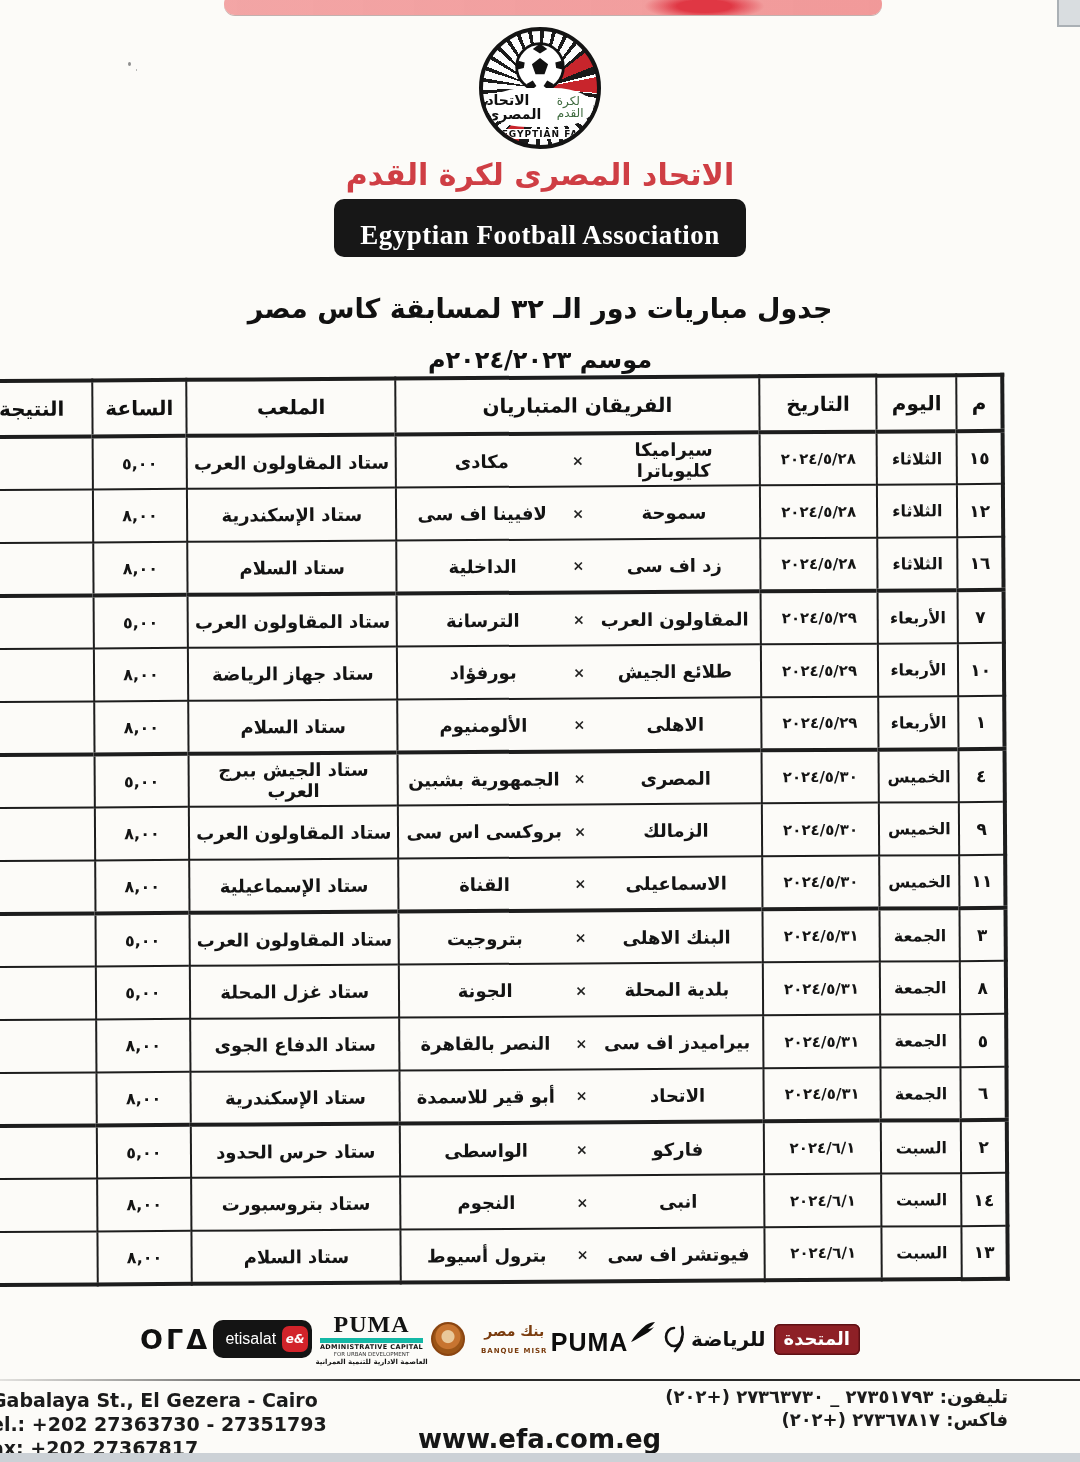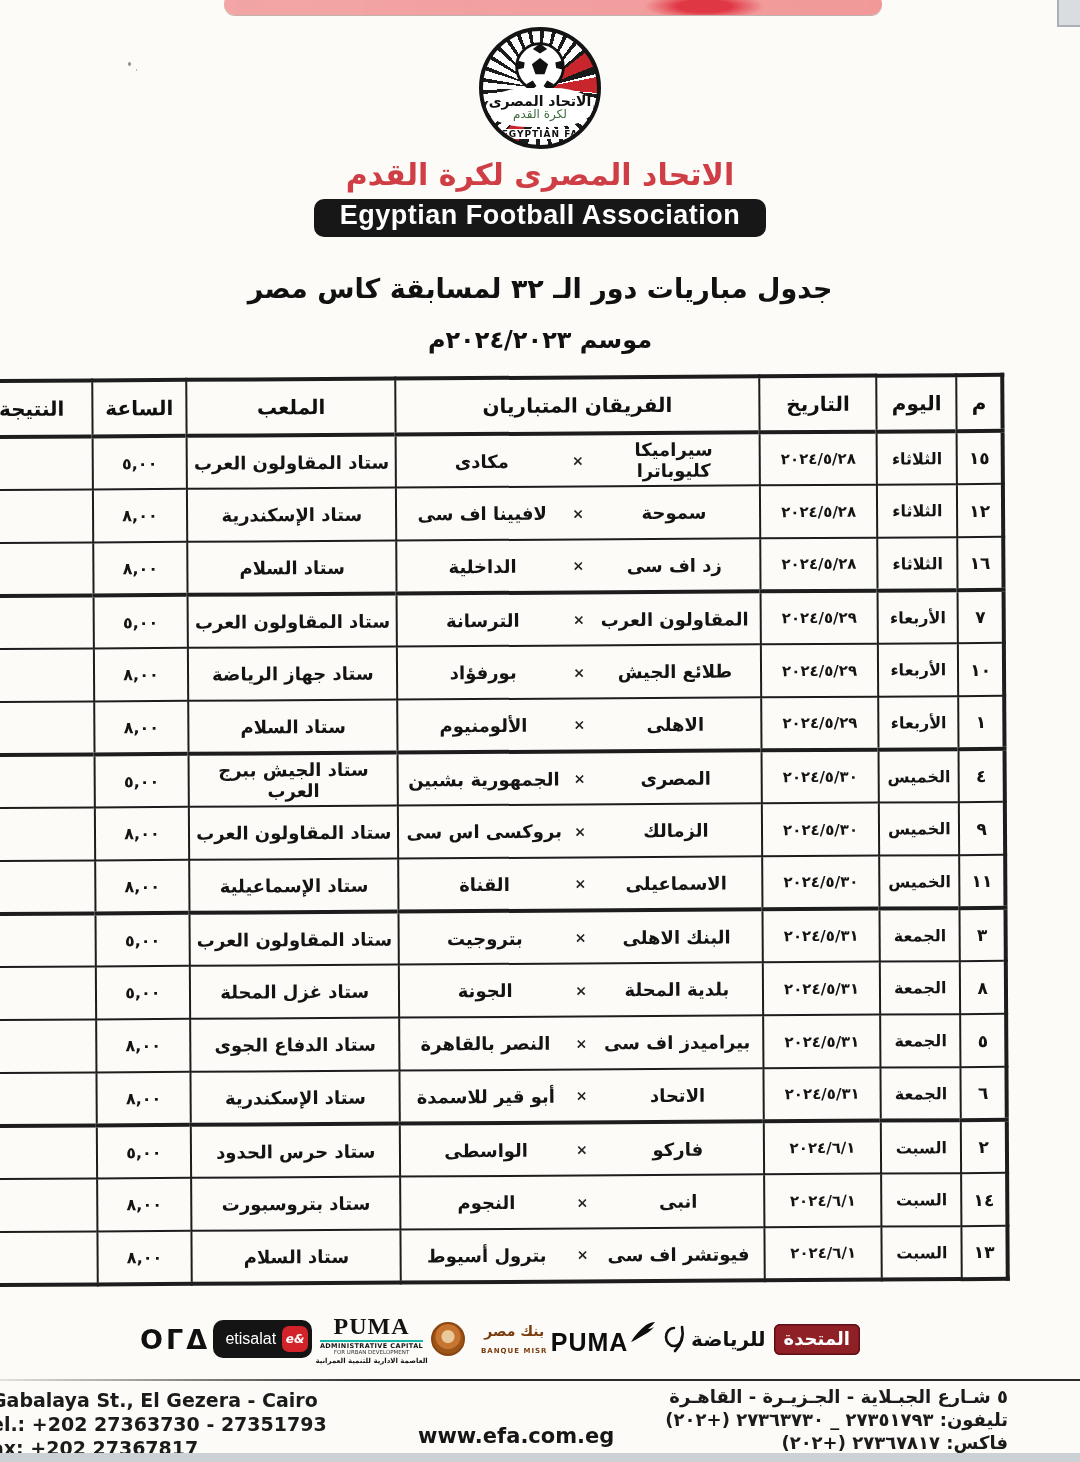--- a/index.html
+++ b/index.html
@@ -25,31 +25,31 @@
 
   
   .crest-wrap{display:flex;justify-content:center;padding-top:27px;}
   .crest{position:relative;width:122px;height:122px;border-radius:50%;border:4px solid #141414;overflow:hidden;
     background:
       conic-gradient(from 52deg, #c8252c 0 16deg, #1a1a1a 16deg 24deg, #ffffff 24deg 27deg, #c8252c 27deg 43deg, rgba(0,0,0,0) 43deg),
       conic-gradient(from 196deg, #1a1a1a 0 6deg, #c8252c 6deg 22deg, rgba(0,0,0,0) 22deg),
       repeating-conic-gradient(#1b1b1b 0 4deg, #fcfcfc 4deg 12deg);}
   .crest-ball{position:absolute;top:9px;left:50%;transform:translateX(-50%);}
   .crest-band{position:absolute;left:3%;right:3%;top:50%;height:34%;background:#fff;border-radius:45%/60%;
-    display:flex;flex-direction:column;align-items:center;justify-content:center;line-height:1.05;}
+    display:flex;flex-direction:row;align-items:center;justify-content:center;line-height:1.05;}
   .crest-band .l1{font-size:14px;font-weight:700;color:#111;}
   .crest-band .l2{font-size:12px;font-weight:400;color:var(--green);}
   .crest-fa{position:absolute;bottom:6px;left:0;right:0;text-align:center;font-family:"DejaVu Sans",sans-serif;
     font-size:9px;font-weight:700;letter-spacing:1px;color:#101010;}
   .crest-fa span{background:#fff;padding:0 5px;border-radius:6px;}
 
   .org-title-ar{margin-top:8px;text-align:center;font-size:30px;font-weight:700;color:var(--red);direction:rtl;}
   .org-banner-row{display:flex;justify-content:center;margin-top:7px;}
-  .org-banner{background:#171717;color:#fff;font-family:Liberation Sans, sans-serif;
-    font-weight:700;font-size:27px;padding:1px 26px 6px;border-radius:10px;letter-spacing:.5px;}
+  .org-banner{background:#171717;color:#fff;font-family:Liberation Serif, serif;
+    font-weight:700;font-size:27px;padding:21px 26px 6px;border-radius:10px;letter-spacing:.5px;}
 
   .doc-title{margin-top:36px;text-align:center;font-size:27px;font-weight:700;direction:rtl;color:#111;}
   .doc-season{margin-top:22px;text-align:center;font-size:24px;font-weight:700;direction:rtl;color:#111;}
 
   
   .table-wrap{position:absolute;top:376px;left:-29px;width:1036px;transform:rotate(-0.35deg);}
   table{border-collapse:collapse;width:1036px;direction:rtl;background:transparent;}
   table, th, td{border:2px solid #1d1d1d;}
   table{border-width:4px;}
   thead th{height:56px;font-size:20px;font-weight:700;color:#101010;border-bottom-width:4px;}
@@ -70,21 +70,21 @@
     display:flex;align-items:center;justify-content:space-between;direction:ltr;}
   .sp{display:flex;align-items:center;}
   .sp-ora{font-size:27px;font-weight:700;letter-spacing:3px;color:#101010;font-family:"DejaVu Sans",sans-serif;}
   .sp-etisalat{background:#141414;border-radius:10px;padding:6px 4px 6px 12px;display:flex;align-items:center;gap:6px;}
   .sp-etisalat .et-text{color:#fff;font-size:16px;font-weight:400;font-family:"Liberation Sans",sans-serif;}
   .sp-etisalat .et-badge{background:#d2232a;color:#fff;border-radius:7px;width:26px;height:26px;display:flex;
     align-items:center;justify-content:center;font-size:12px;font-weight:700;font-style:italic;}
   .sp-acud{flex-direction:column;line-height:1;text-align:center;}
   .sp-acud .acud-t{font-family:"Liberation Serif",serif;font-size:24px;font-weight:700;letter-spacing:1px;color:#131313;}
   .sp-acud .acud-s{font-size:6.5px;font-weight:700;letter-spacing:.4px;color:#131313;margin-top:2px;
-    border-top:2px solid #14b8a6;padding-top:1px;}
+    border-top:5px solid #14b8a6;padding-top:1px;}
   .sp-acud .acud-s2{font-size:5.5px;color:#333;margin-top:1px;}
   .sp-acud .acud-ar{font-size:7px;font-weight:700;color:#131313;margin-top:2px;direction:rtl;}
   .sp-banque{gap:16px;}
   .bm-emblem{width:34px;height:34px;border-radius:50%;background:radial-gradient(circle at 50% 42%, #e9c89a 0 6px, #c77430 7px 12px, #9c5517 13px);
     border:2px solid #8a4511;}
   .bm-text{display:flex;flex-direction:column;line-height:1;text-align:center;}
   .bm-ar{font-size:14px;font-weight:700;color:#7a3c0e;direction:rtl;}
   .bm-en{font-size:7px;font-weight:700;letter-spacing:1px;color:#7a3c0e;margin-top:10px;}
   .sp-puma{align-items:flex-end;gap:2px;text-align:center;}
   .puma-text{font-family:"Liberation Sans",sans-serif;font-size:25px;font-weight:900;letter-spacing:1px;color:#0d0d0d;}
@@ -95,21 +95,21 @@
   .un-red{background:var(--united);color:#fff;font-size:18px;font-weight:700;padding:4px 10px 6px;
     border-radius:6px;direction:rtl;box-shadow:0 0 0 1.5px #5e1115 inset;}
 
   
   .foot-rule{position:absolute;top:1379px;left:0;right:0;height:2px;
     background:linear-gradient(to left,#2a2a2a 0 65%, rgba(42,42,42,.12));}
   .addr-en{position:absolute;top:1388px;left:-9px;font-weight:700;font-size:19px;color:#1b1b1b;
     line-height:24px;direction:ltr;font-family:"DejaVu Sans",sans-serif;}
   .addr-ar{position:absolute;top:1385px;right:72px;text-align:right;font-weight:700;font-size:18px;color:#1b1b1b;
     line-height:23px;direction:rtl;}
-  .site{position:absolute;top:1424px;left:418px;font-weight:700;font-size:21px;color:#161616;direction:ltr;}
+  .site{position:absolute;top:1424px;left:418px;font-weight:700;font-size:26px;color:#161616;direction:ltr;}
 </style>
 </head>
 <body>
 
 <div class="page">
 
   <div class="scan-band"></div>
   <div class="corner-box"></div>
   <div class="scan-dot"></div>
 
@@ -448,19 +448,18 @@
 
   <div class="addr-en">
     <div>Gabalaya St., El Gezera - Cairo</div>
     <div>el.: +202 27363730 - 27351793</div>
     <div>ax: +202 27367817</div>
   </div>
 
   <div class="site">www.efa.com.eg</div>
 
   <div class="addr-ar">
-    <div>٥ شـارع الجبـلاية - الجـزيـرة - القاهـرة</div>
     <div>تليفون: ٢٧٣٥١٧٩٣ _ ٢٧٣٦٣٧٣٠ (+٢٠٢)</div>
     <div>فاكس: ٢٧٣٦٧٨١٧ (+٢٠٢)</div>
   </div>
 
   <div class="bottom-strip"></div>
 </div>
 
 </body></html>

